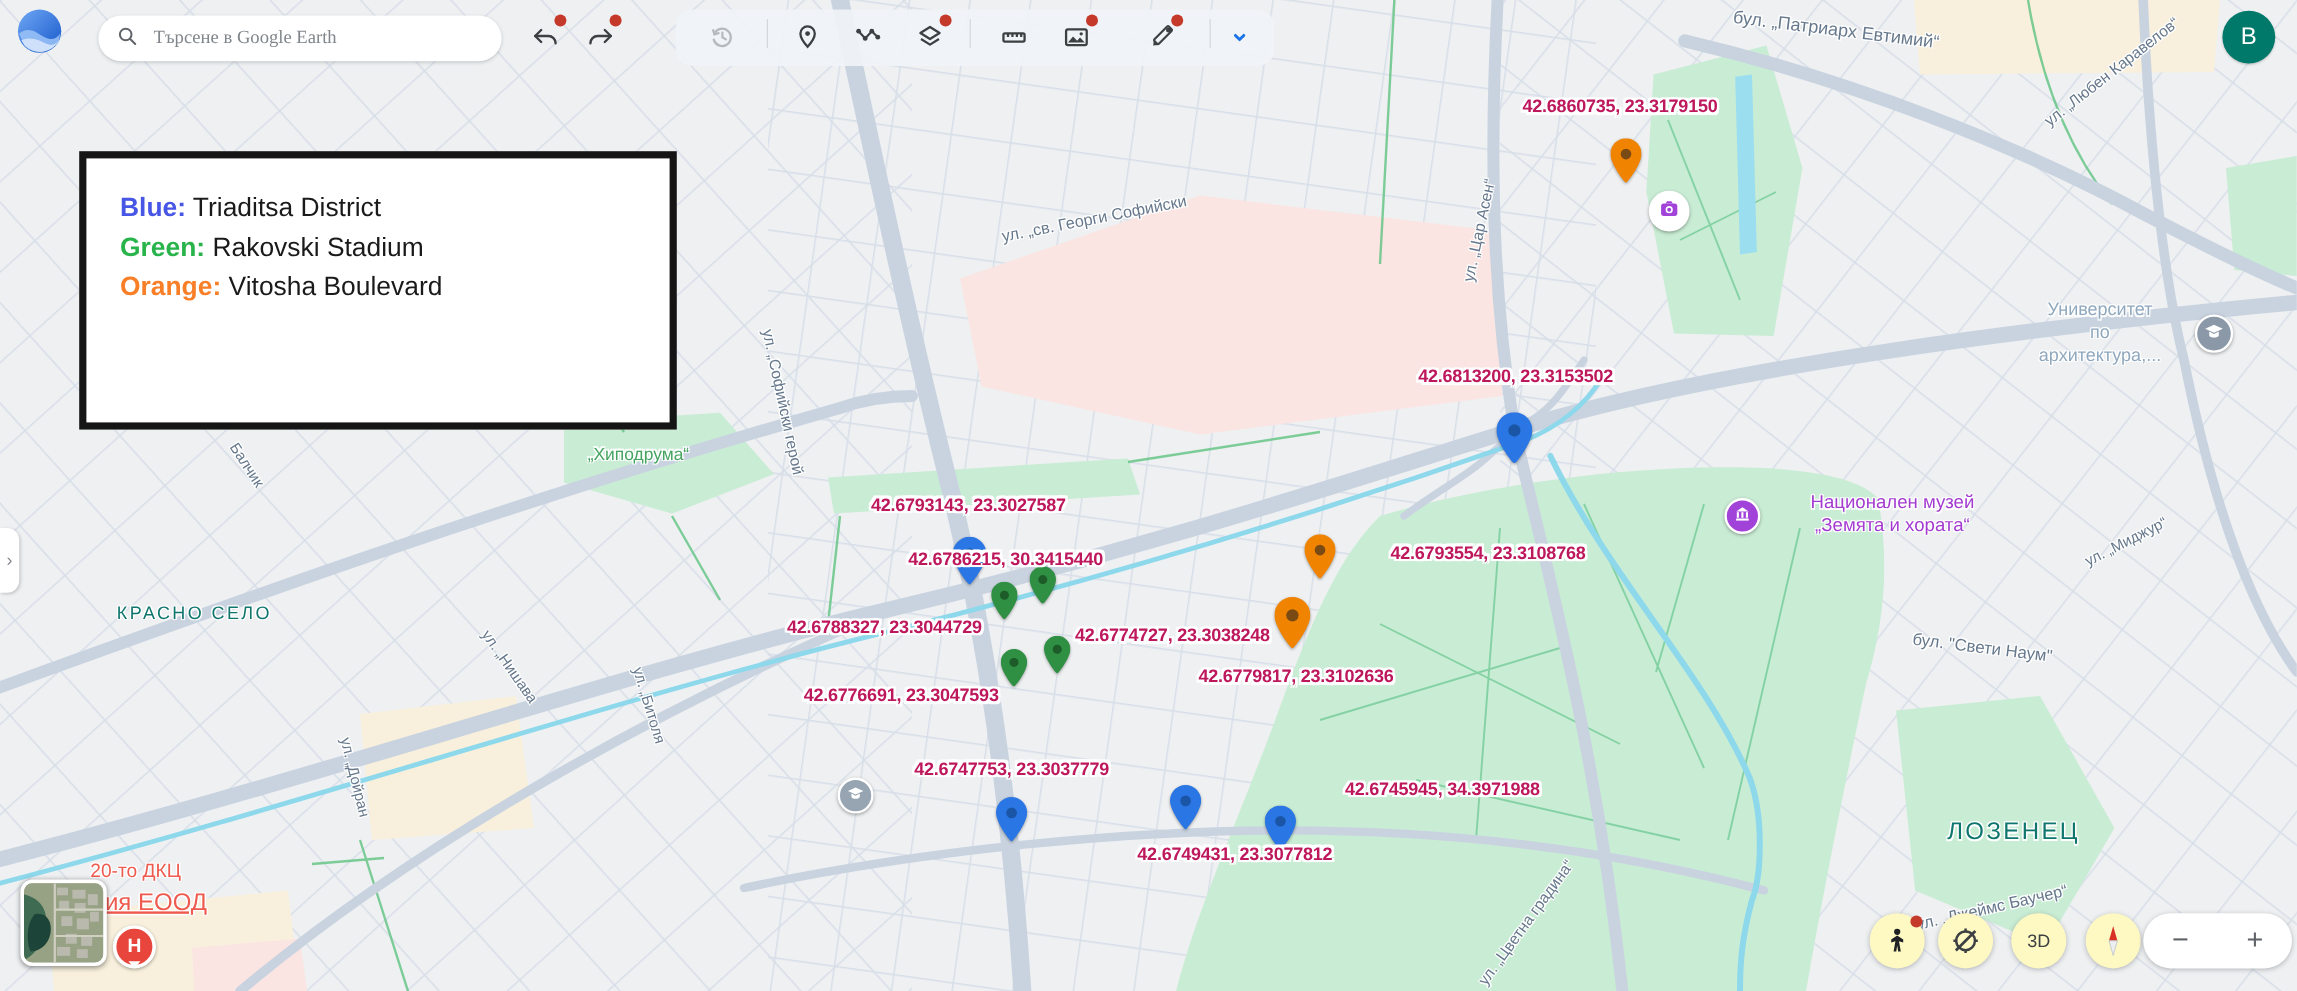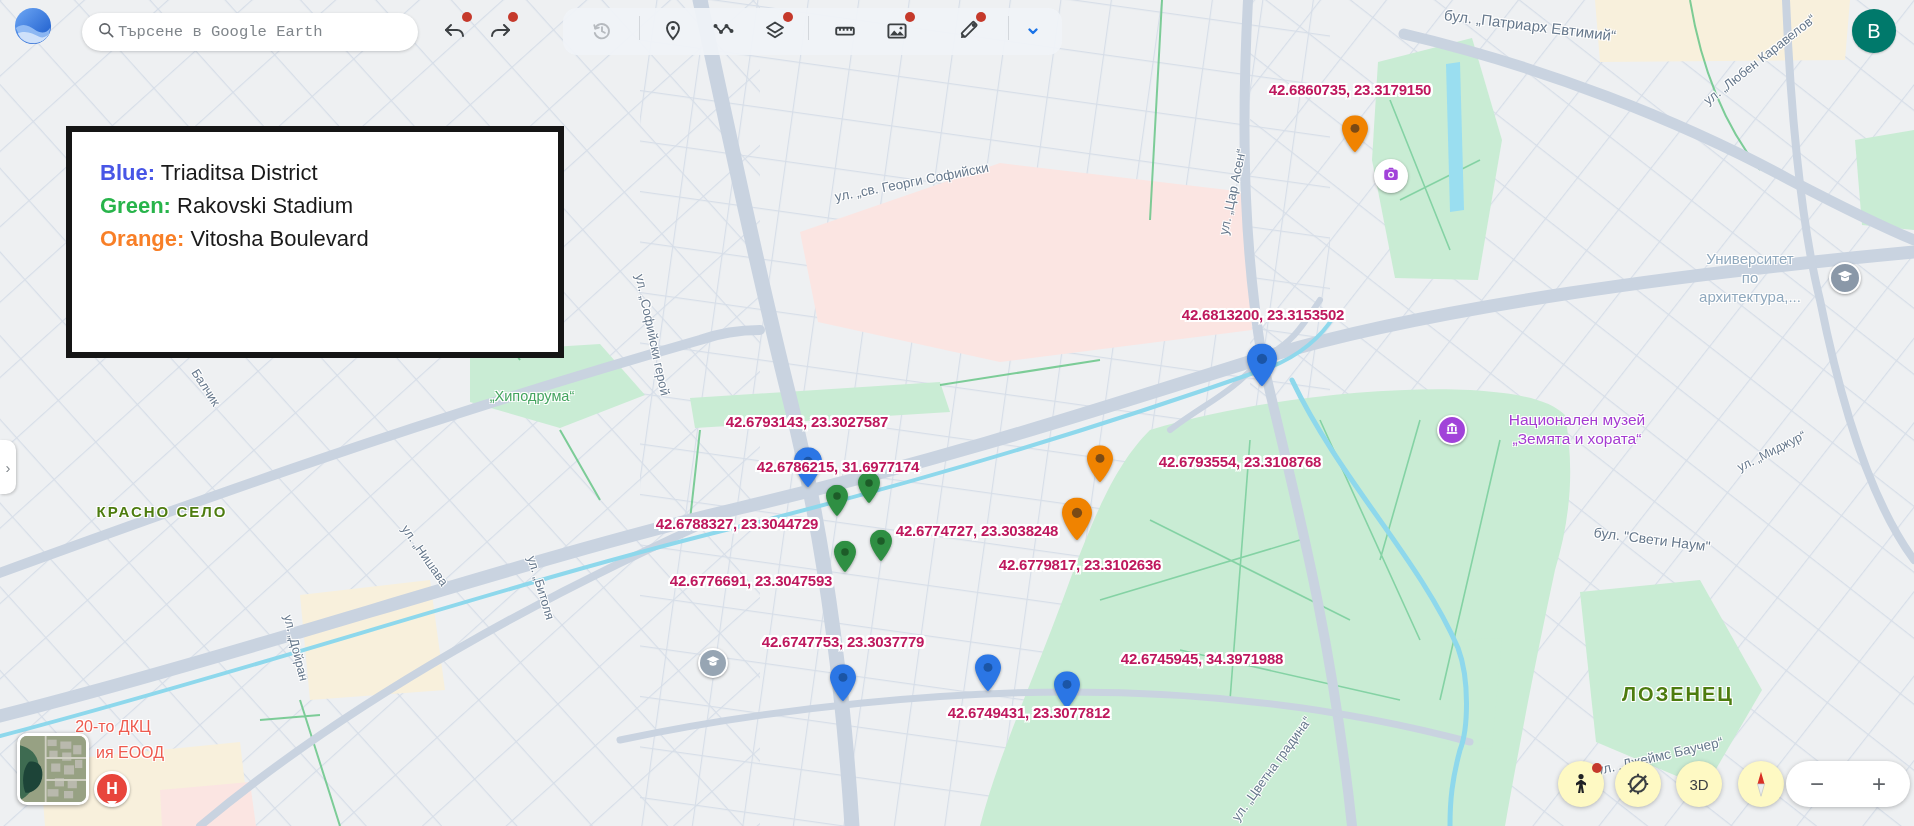--- a/index.html
+++ b/index.html
@@ -11,21 +11,21 @@
   
   #map-canvas{position:absolute;left:0;top:0;width:1914px;height:826px;}
   #map-layers{position:absolute;left:0;top:0;width:1914px;height:826px;}
 
   
   .place-label{
     position:absolute;white-space:pre-line;z-index:5;pointer-events:none;
     color:#66788c;font-size:13.5px;text-align:center;line-height:1.25;
     text-shadow:0 0 2px #fff,0 0 2px #fff,1px 1px 0 #fff,-1px -1px 0 #fff,1px -1px 0 #fff,-1px 1px 0 #fff;
   }
-  .place-label.area{color:#4d7c0f;letter-spacing:2px;font-weight:bold;}
+  .place-label.area{color:#0f766e;letter-spacing:2px;}
   .place-label.purple{color:#a43bd1;font-weight:500;}
   .place-label.blue{color:#8fa8bd;}
   .place-label.green{color:#44a45f;}
   .place-label.red{color:#ee5a4e;font-weight:500;}
   .coord{
     position:absolute;white-space:nowrap;z-index:30;pointer-events:none;
     color:#be185d;font-weight:700;font-size:15px;letter-spacing:-0.2px;
     transform:translate(-50%,-50%);
     text-shadow:-2px -2px 0 #fff,2px -2px 0 #fff,-2px 2px 0 #fff,2px 2px 0 #fff,
                 -2px 0 0 #fff,2px 0 0 #fff,0 -2px 0 #fff,0 2px 0 #fff,0 0 3px #fff;
@@ -54,21 +54,21 @@
     background:rgba(240,243,247,.93);border-radius:14px;
   }
   .tb-sep{position:absolute;top:16px;width:1px;height:24px;background:#d3d7dc;z-index:52;}
   .badge{position:absolute;width:10px;height:10px;border-radius:50%;background:#c5392b;z-index:53;}
   #logo-button{position:absolute;left:14px;top:7px;width:38px;height:38px;border:none;background:transparent;padding:0;cursor:pointer;z-index:52;}
   #searchbar{
     position:absolute;left:82px;top:13px;width:336px;height:38px;z-index:52;
     background:#fff;border-radius:19px;box-shadow:0 1px 3px rgba(60,64,67,.25);
     display:flex;align-items:center;padding:0 14px;box-sizing:border-box;
   }
-  #search-input{border:none;outline:none;flex:1;font-size:15.5px;color:#202124;background:transparent;font-family:Liberation Mono, monospace;}
+  #search-input{border:none;outline:none;flex:1;font-size:15.5px;color:#202124;margin-left:10px;background:transparent;font-family:Liberation Serif, serif;}
   #search-input::placeholder{color:#80868b;}
   #avatar{position:absolute;left:1852px;top:9px;width:44px;height:44px;border-radius:50%;z-index:52;
           background:#00796b;color:#fff;font-size:20px;display:flex;align-items:center;justify-content:center;
           border:none;cursor:pointer;box-shadow:0 1px 2px rgba(0,0,0,.2);}
   
   .ctl{position:absolute;width:46px;height:46px;border-radius:50%;background:#fef9c3;border:none;z-index:52;
        box-shadow:0 1px 4px rgba(60,64,67,.35);display:flex;align-items:center;justify-content:center;cursor:pointer;}
   #zoom-pill{position:absolute;left:1786px;top:761px;width:124px;height:46px;border-radius:23px;background:#fff;
              box-shadow:0 1px 4px rgba(60,64,67,.35);z-index:52;display:flex;}
   #zoom-pill button{flex:1;border:none;background:transparent;font-size:24px;color:#5f6368;cursor:pointer;padding:0;}
@@ -167,29 +167,29 @@
 по
 архитектура,...</div>
     <div class="place-label purple" style="left: 1577px; top: 429px; font-size: 15.5px; transform: translate(-50%, -50%) rotate(0deg);">Национален музей
 „Земята и хората“</div>
     <div class="place-label street" style="left: 1652px; top: 540px; font-size: 14px; transform: translate(-50%, -50%) rotate(7deg);">бул. "Свети Наум"</div>
     <div class="place-label street" style="left: 1772px; top: 452px; font-size: 12.5px; transform: translate(-50%, -50%) rotate(-27deg);">ул. „Миджур“</div>
     <div class="place-label area" style="left: 1678px; top: 694px; font-size: 20px; transform: translate(-50%, -50%) rotate(0deg);">ЛОЗЕНЕЦ</div>
     <div class="place-label street" style="left: 1660px; top: 757px; font-size: 13.5px; transform: translate(-50%, -50%) rotate(-13deg);">ул. „Джеймс Баучер“</div>
     <div class="place-label street" style="left: 1272px; top: 769px; font-size: 13px; transform: translate(-50%, -50%) rotate(-54deg);">ул. „Цветна градина“</div>
     <div class="place-label area" style="left: 162px; top: 512px; font-size: 15px; transform: translate(-50%, -50%) rotate(0deg);">КРАСНО СЕЛО</div>
-    <div class="place-label green" style="left: 532px; top: 379px; font-size: 14.5px; transform: translate(-50%, -50%) rotate(0deg); margin-top: 17px;">„Хиподрума“</div>
+    <div class="place-label green" style="left: 532px; top: 379px; font-size: 14.5px; transform: translate(-50%, -50%) rotate(0deg);">„Хиподрума“</div>
     <div class="place-label street" style="left: 205px; top: 388px; font-size: 12.5px; transform: translate(-50%, -50%) rotate(57deg);">Балчик</div>
     <div class="place-label street" style="left: 912px; top: 183px; font-size: 13.5px; transform: translate(-50%, -50%) rotate(-11deg);">ул. „св. Георги Софийски</div>
     <div class="place-label street" style="left: 652px; top: 335px; font-size: 13px; transform: translate(-50%, -50%) rotate(78deg);">ул. „Софийски герой</div>
     <div class="place-label street" style="left: 424px; top: 556px; font-size: 12.5px; transform: translate(-50%, -50%) rotate(55deg);">ул. „Нишава</div>
     <div class="place-label street" style="left: 540px; top: 588px; font-size: 12.5px; transform: translate(-50%, -50%) rotate(73deg);">ул. „Битоля</div>
     <div class="place-label street" style="left: 295px; top: 648px; font-size: 12.5px; transform: translate(-50%, -50%) rotate(76deg);">ул. „Дойран</div>
     <div class="place-label red" style="left: 113px; top: 727px; font-size: 16px; transform: translate(-50%, -50%) rotate(0deg);">20-то ДКЦ</div>
-    <div class="place-label red" style="left: 130px; top: 753px; font-size: 16px; transform: translate(-50%, -50%) rotate(0deg);">ия ЕООД</div>
+    <div class="place-label red" style="left: 130px; top: 753px; font-size: 20px; transform: translate(-50%, -50%) rotate(0deg); text-decoration: underline;">ия ЕООД</div>
     <div class="pin pin-orange" style="left: 1355px; top: 152px; width: 26px;">
       <svg viewBox="0 0 24 34">
         <path d="M12 0 C5.4 0 0 5.4 0 12 c0 7.5 9 19.5 11.2 21.6 a1.1 1.1 0 0 0 1.6 0 C15 31.5 24 19.5 24 12 24 5.4 18.6 0 12 0 Z" fill="#f08300"></path>
         <circle cx="12" cy="12.2" r="4.1" fill="#7a4a15"></circle>
       </svg>
     </div>
     <div class="pin pin-blue" style="left: 1262px; top: 386px; width: 30px;">
       <svg viewBox="0 0 24 34">
         <path d="M12 0 C5.4 0 0 5.4 0 12 c0 7.5 9 19.5 11.2 21.6 a1.1 1.1 0 0 0 1.6 0 C15 31.5 24 19.5 24 12 24 5.4 18.6 0 12 0 Z" fill="#2b76e5"></path>
         <circle cx="12" cy="12.2" r="4.1" fill="#1b55a6"></circle>
@@ -251,21 +251,21 @@
     </div>
     <div class="pin pin-blue" style="left: 1067px; top: 708px; width: 26px;">
       <svg viewBox="0 0 24 34">
         <path d="M12 0 C5.4 0 0 5.4 0 12 c0 7.5 9 19.5 11.2 21.6 a1.1 1.1 0 0 0 1.6 0 C15 31.5 24 19.5 24 12 24 5.4 18.6 0 12 0 Z" fill="#2b76e5"></path>
         <circle cx="12" cy="12.2" r="4.1" fill="#1b55a6"></circle>
       </svg>
     </div>
     <div class="coord" style="left: 1350px; top: 89px;">42.6860735, 23.3179150</div>
     <div class="coord" style="left: 1263px; top: 314px; text-align: center;">42.6813200, 23.3153502</div>
     <div class="coord" style="left: 807px; top: 421px;">42.6793143, 23.3027587</div>
-    <div class="coord" style="left: 838px; top: 466px;">42.6786215, 31.6977174</div>
+    <div class="coord" style="left: 838px; top: 466px;">42.6786215, 30.3415440</div>
     <div class="coord" style="left: 1240px; top: 461px;">42.6793554, 23.3108768</div>
     <div class="coord" style="left: 737px; top: 523px;">42.6788327, 23.3044729</div>
     <div class="coord" style="left: 977px; top: 530px;">42.6774727, 23.3038248</div>
     <div class="coord" style="left: 1080px; top: 564px;">42.6779817, 23.3102636</div>
     <div class="coord" style="left: 751px; top: 580px;">42.6776691, 23.3047593</div>
     <div class="coord" style="left: 843px; top: 641px;">42.6747753, 23.3037779</div>
     <div class="coord" style="left: 1029px; top: 712px;">42.6749431, 23.3077812</div>
     <div class="coord" style="left: 1202px; top: 658px;">42.6745945, 34.3971988</div>
   </div>
 

